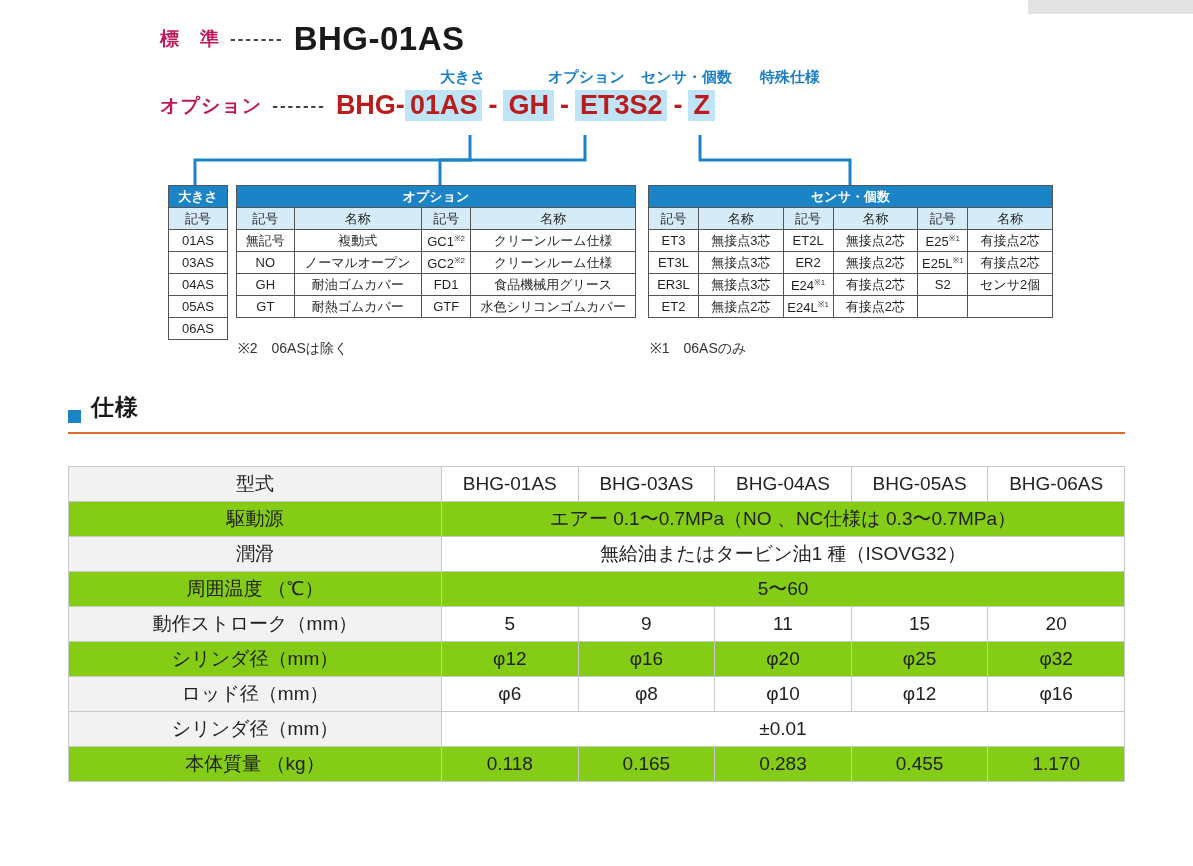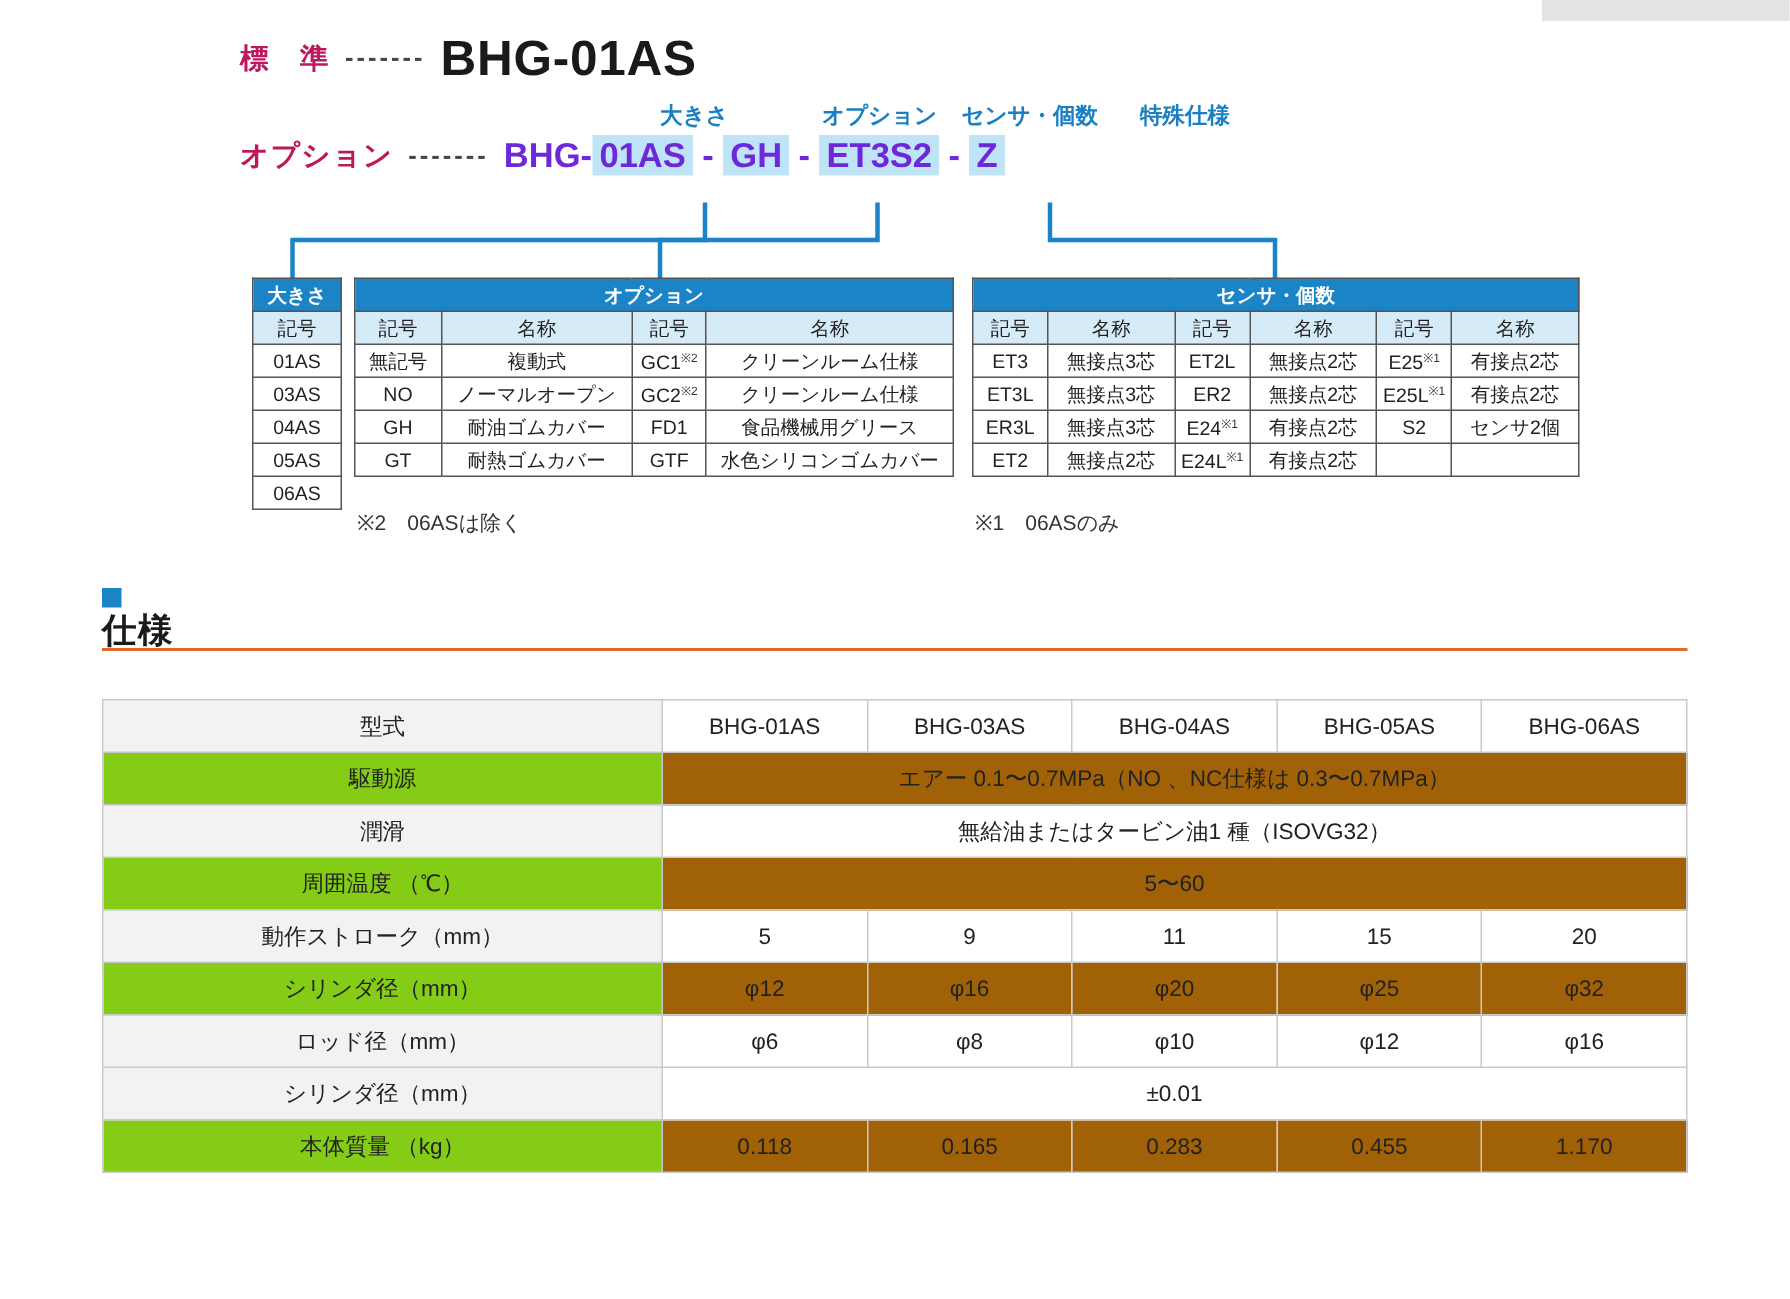--- a/index.html
+++ b/index.html
@@ -65,23 +65,23 @@
     letter-spacing: 0.5px;
   }
   .opt-row {
     position: absolute;
     left: 160px;
     top: 90px;
     display: flex;
     align-items: center;
   }
   .code-big2 {
-    font-size: 23px;
-    font-weight: bold;
-    color: #6d28d9;
+    font-size: 27px;
+    font-weight: bold;
+    color: #b91c1c;
   }
   .hl {
     background: #bfe4f7;
     padding: 0 5px;
   }
   .dash {
     padding: 0 6px;
   }
   .tag {
     position: absolute;
@@ -141,22 +141,21 @@
     vertical-align: super;
     color: #333;
   }
 
   
   .spec-head {
     position: absolute;
     left: 68px;
     top: 392px;
     display: flex;
-    align-items: flex-start;
-    flex-direction: column;
+    align-items: flex-end;
   }
   .spec-head .sq {
     width: 13px;
     height: 13px;
     background: #1b84c6;
     margin-right: 10px;
   }
   .spec-head .txt {
     font-size: 23px;
     font-weight: bold;
@@ -172,35 +171,35 @@
     background: #e06a2b;
   }
 
   
   .spec-table {
     position: absolute;
     left: 68px;
     top: 466px;
     width: 1057px;
     border-collapse: collapse;
-    font-size: 15px;
+    font-size: 19px;
   }
   .spec-table td {
     border: 1px solid #c9c9c9;
     text-align: center;
     height: 34px;
     padding: 0 4px;
     color: #222;
   }
   .spec-table td.rowhdr {
     background: #f2f2f2;
     width: 364px;
   }
   .spec-table tr.alt td {
-    background: #a16207;
+    background: #84cc16;
   }
   .spec-table tr.alt td.rowhdr {
     background: #84cc16;
   }
 </style>
 </head>
 <body>
 
 <div class="page">
 

